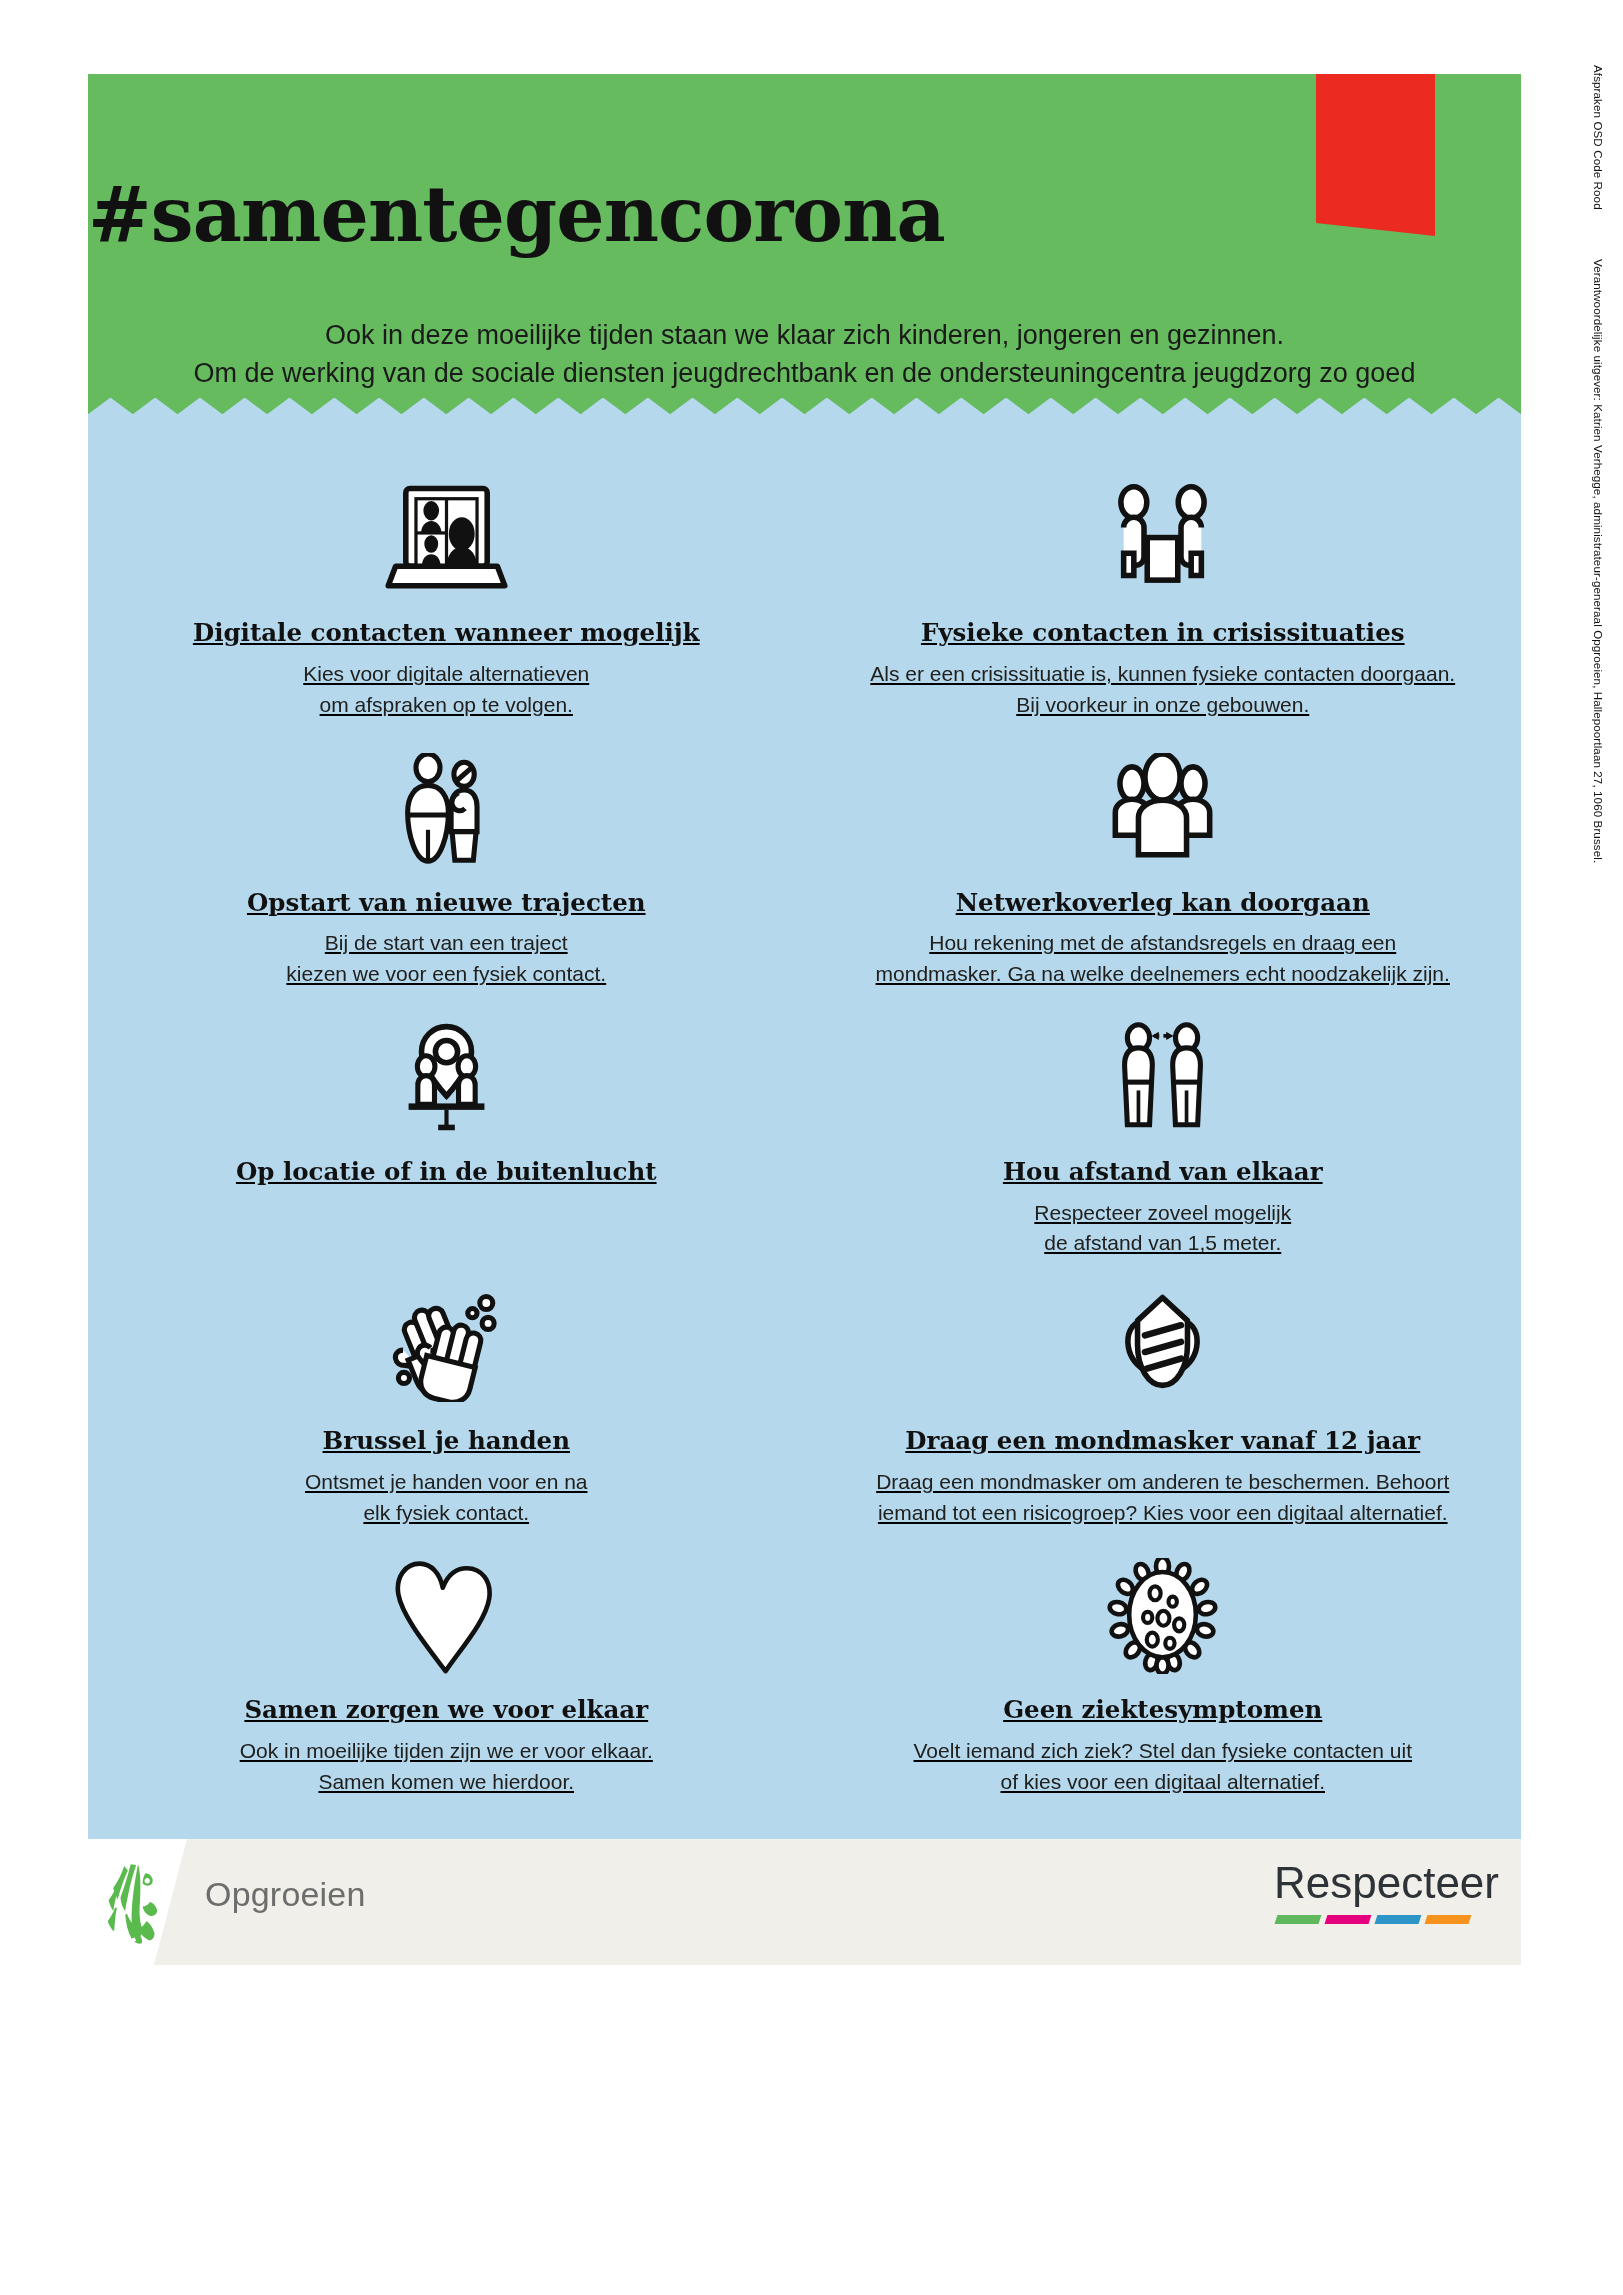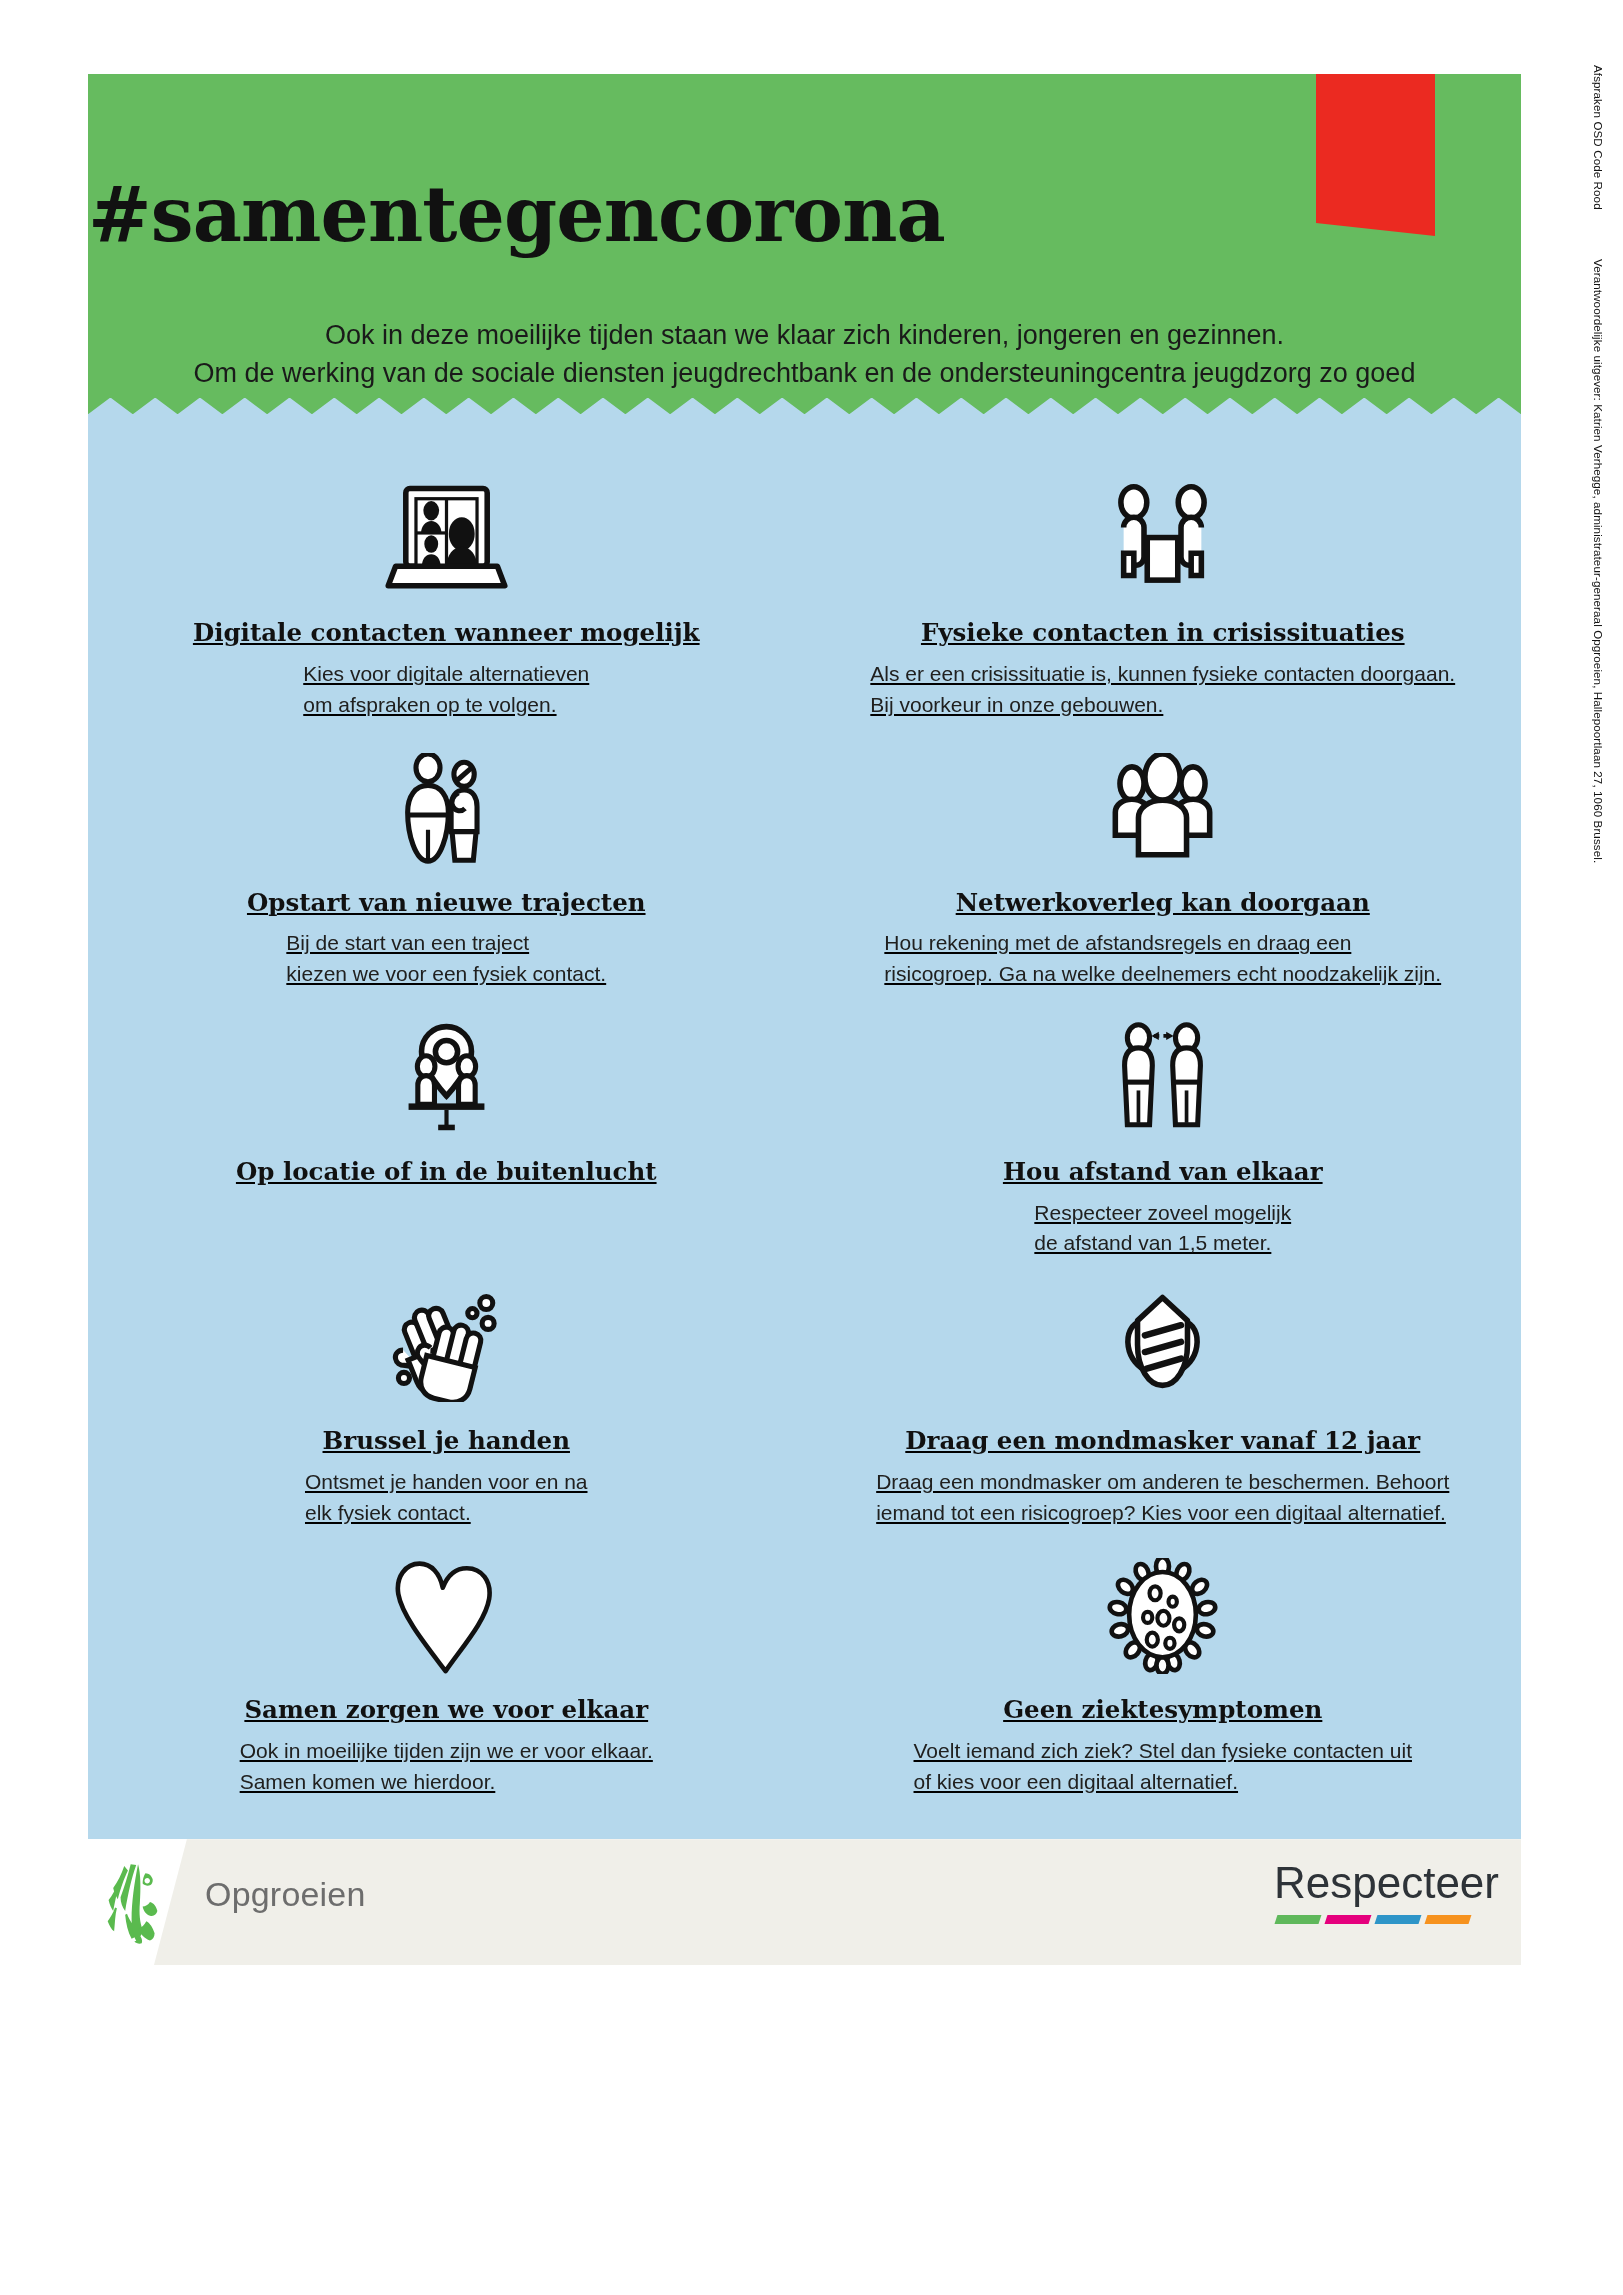--- a/index.html
+++ b/index.html
@@ -101,21 +101,21 @@
     font-size:24.5px;
     color:#111111;
     text-align:center;
     line-height:1.1;
   }
   .cell p{
     margin:0;
     font-size:21px;
     line-height:1.45;
     color:#20201f;
-    text-align:left;
+    text-align:center;
     max-width:611px;
   }
 
   
   .footer{
     position:relative;
     height:126px;
     background:#ffffff;
     overflow:hidden;
   }
@@ -244,21 +244,21 @@
             <path d="M48 128c0-16 16-28 36-28s36 12 36 28v50H48z" fill="#fff" stroke="#111" stroke-width="12"></path>
             <ellipse cx="216" cy="66" rx="26" ry="36" fill="#fff" stroke="#111" stroke-width="12"></ellipse>
             <path d="M180 128c0-16 16-28 36-28s36 12 36 28v50h-72z" fill="#fff" stroke="#111" stroke-width="12"></path>
             <ellipse cx="150" cy="52" rx="38" ry="50" fill="#fff" stroke="#111" stroke-width="12"></ellipse>
             <path d="M98 140c0-22 23-38 52-38s52 16 52 38v80H98z" fill="#fff" stroke="#111" stroke-width="12"></path>
           </svg>
         </div>
         <h3>Netwerkoverleg kan doorgaan</h3>
         <p>
           <span>Hou rekening met de afstandsregels en draag een</span><br>
-          <span>risicogroep. Ga na welke deelnemers echt noodzakelijk zijn.</span>
+          <span>mondmasker. Ga na welke deelnemers echt noodzakelijk zijn.</span>
         </p>
       </div>
 
       <div class="cell">
         <div class="icon-wrap">
           <svg width="139" height="111" viewBox="0 0 300 240">
             <path d="M150 10c-30 0-54 24-54 54 0 38 54 96 54 96s54-58 54-96c0-30-24-54-54-54z" fill="#fff" stroke="#111" stroke-width="12"></path>
             <circle cx="150" cy="64" r="24" fill="#fff" stroke="#111" stroke-width="12"></circle>
             <ellipse cx="106" cy="96" rx="19" ry="23" fill="#fff" stroke="#111" stroke-width="11"></ellipse>
             <path d="M88 136c0-12 8-20 18-20s18 8 18 20v42H88z" fill="#fff" stroke="#111" stroke-width="11"></path>

